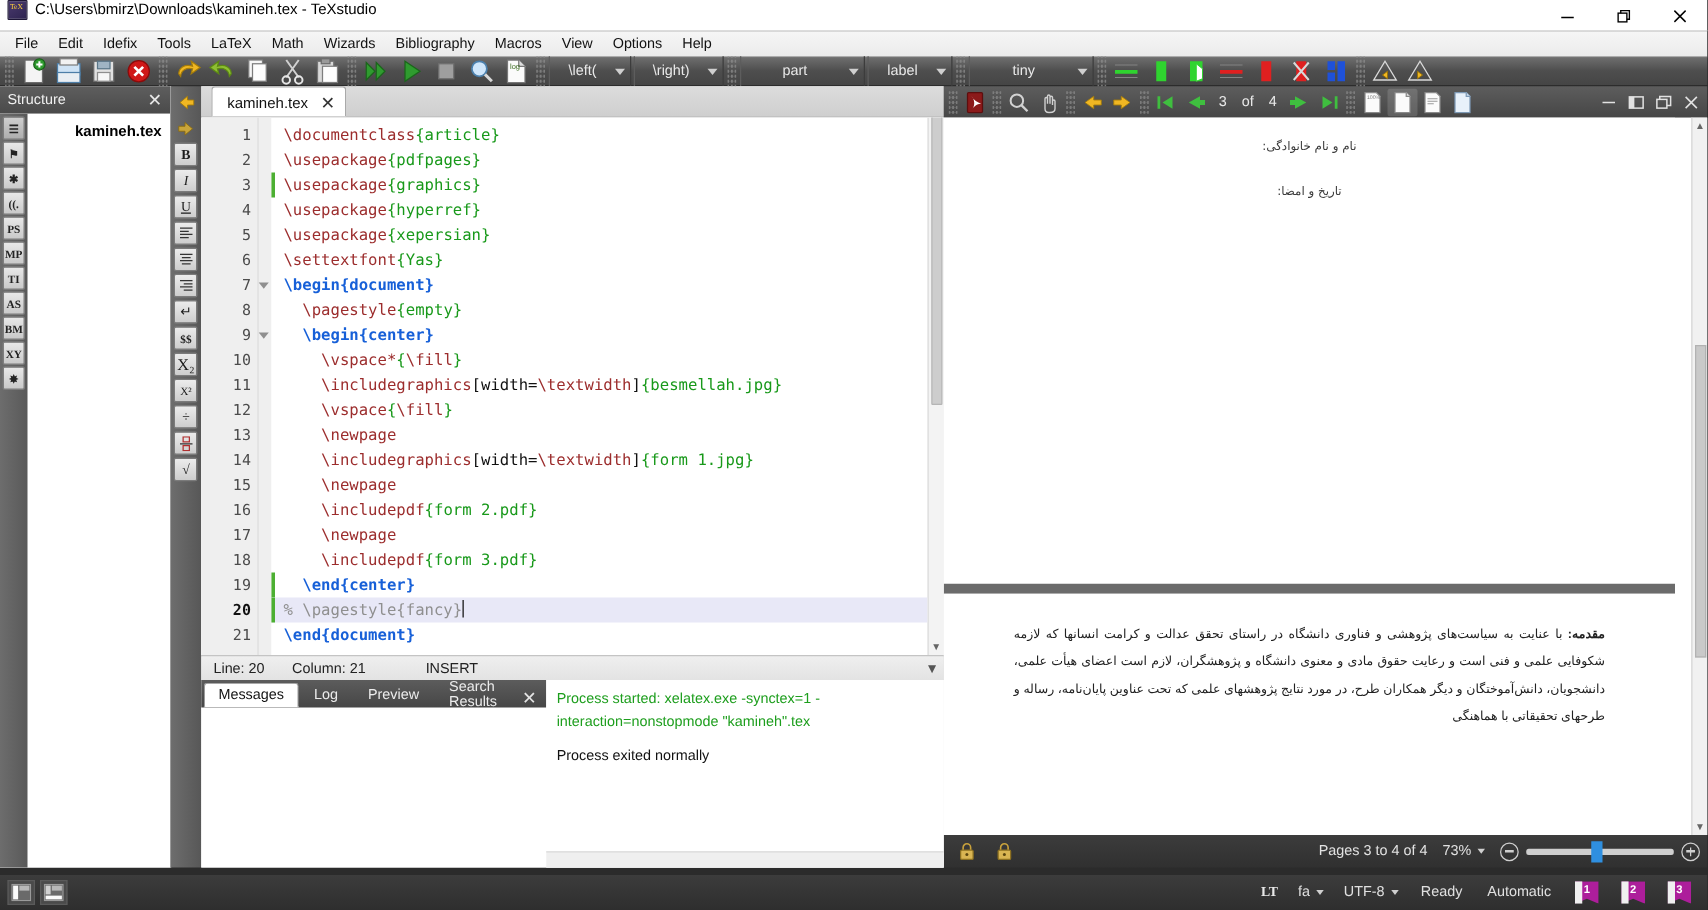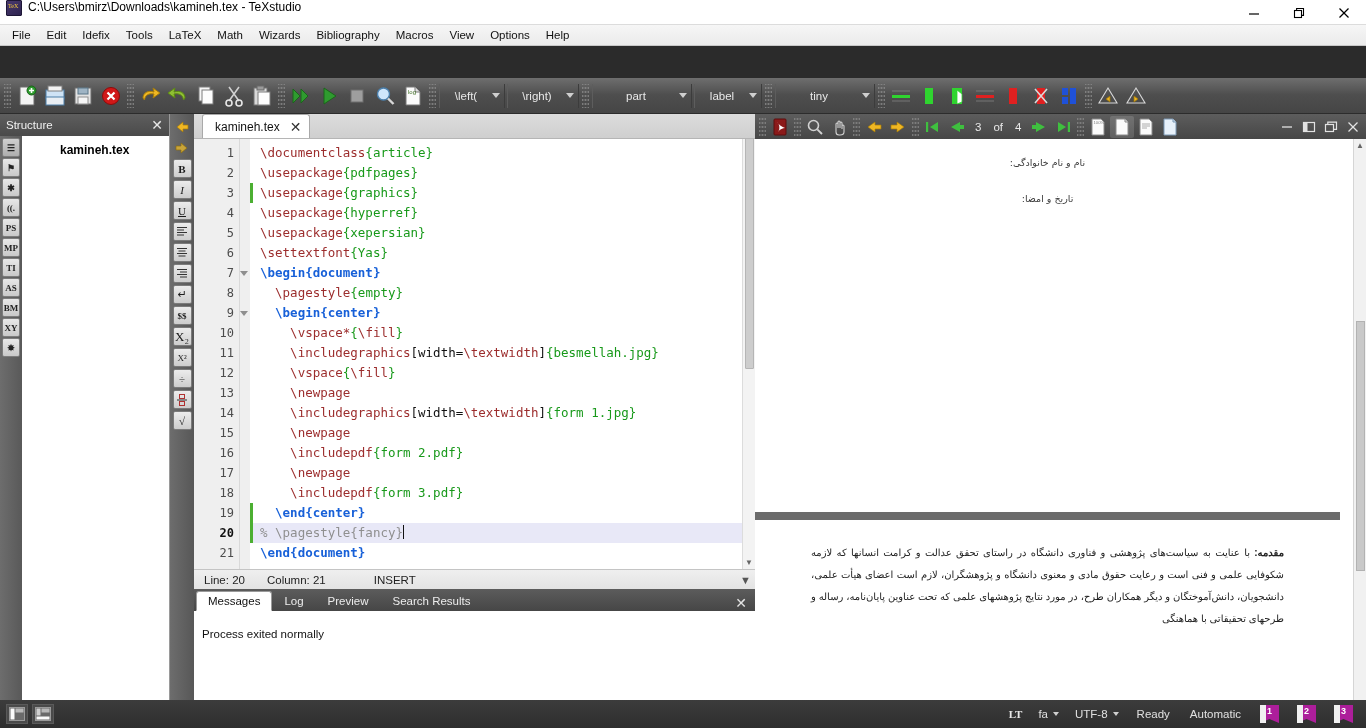--- a/index.html
+++ b/index.html
@@ -44,24 +44,24 @@
     border-bottom: 1px solid #c8c8c8;
     padding-left: 4px;
   }
   .menu-item {
     font-size: 11.5px; color: #111;
     padding: 2px 8px; height: 19px; line-height: 15px;
   }
 
   
   .toolbar {
-    height: 36px;
+    height: 23px;
     background: linear-gradient(#6e6e6e,#4e4e4e 48%,#454545);
     border-bottom: 1px solid #2c2c2c;
-    display: flex; align-items: center; padding: 0 2px; margin-top: 32px;
+    display: flex; align-items: center; padding: 0 2px;
   }
   .tb-sep {
     width: 7px; height: 24px; margin: 0 2px;
     background-image: radial-gradient(circle, #8d8d8d 1px, transparent 1.2px);
     background-size: 3px 4px; background-position: center;
     opacity: .75;
   }
   .tb-ico {
     width: 28px; height: 30px;
     display: flex; align-items: center; justify-content: center;
@@ -215,21 +215,21 @@
     height: 20px; background: linear-gradient(#efefef,#e3e3e3);
     border-top: 1px solid #c4c4c4;
     display: flex; align-items: center;
     font-size: 11.5px; color: #222; padding-left: 10px; gap: 22px;
   }
   .edit-status .insert { margin-left: 26px; }
   .edit-status .spacer { flex: 1 1 auto; }
   .edit-status .chev { color: #555; font-size: 11px; padding-right: 4px; }
 
   
-  .msgpanel { height: 150px; display: flex; flex-direction: column; background: #fff; }
+  .msgpanel { height: 150px; display: flex; flex-direction: row; background: #fff; }
   .msgtabs {
     height: 22px; background: linear-gradient(#5c5c5c,#464646);
     display: flex; align-items: flex-end; padding-left: 2px;
   }
   .mtab {
     height: 20px; padding: 0 11px; font-size: 11.5px;
     display: flex; align-items: center;
     color: #ececec; border: 1px solid transparent;
     border-radius: 3px 3px 0 0;
   }
@@ -793,20 +793,21 @@
           <div class="msgpanel">
             <div class="msgtabs">
               <div class="mtab active">Messages</div>
               <div class="mtab">Log</div>
               <div class="mtab">Preview</div>
               <div class="mtab">Search Results</div>
               <div class="sp"></div>
               <div class="x">✕</div>
             </div>
             <div class="msgbody">
+              <div class="msgline ok">Process started: xelatex.exe -synctex=1 -interaction=nonstopmode "kamineh".tex</div>
               <div style="height:8px"></div>
               <div class="msgline plain">Process exited normally</div>
               <div class="msg-hbar"></div>
             </div>
           </div>
         </div>
       </div>
     </div>
 
     <div class="viewer">

